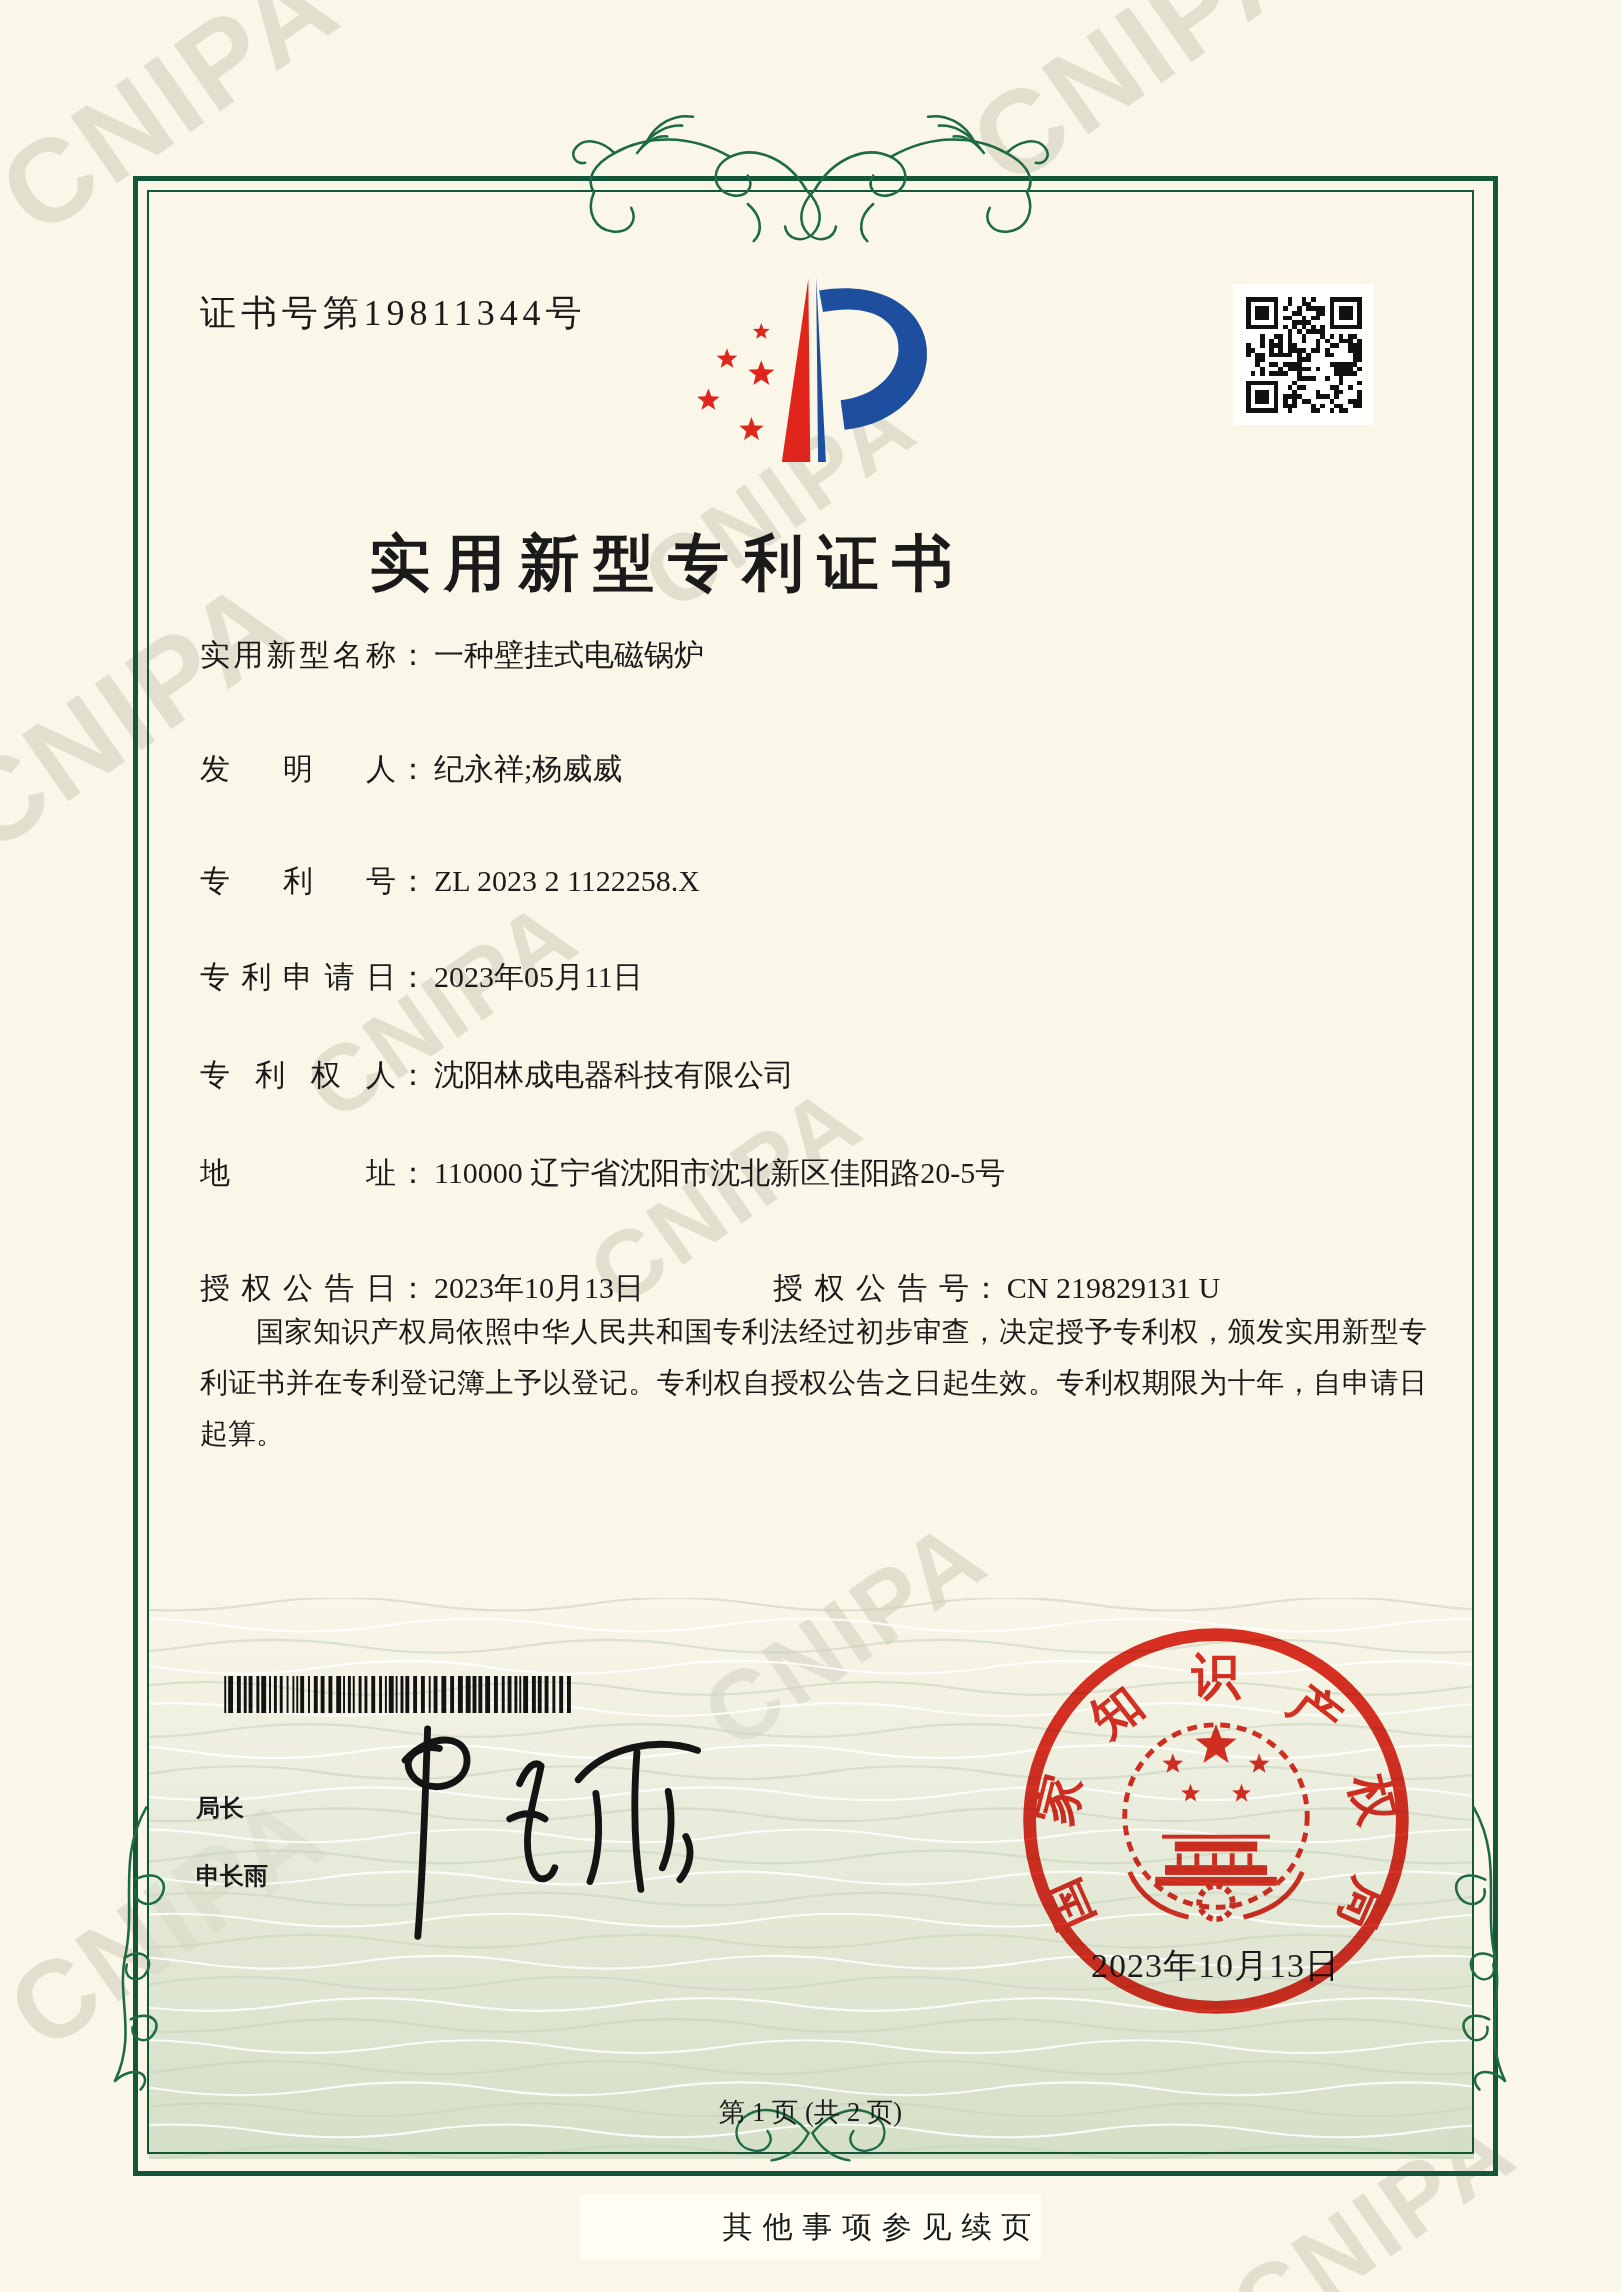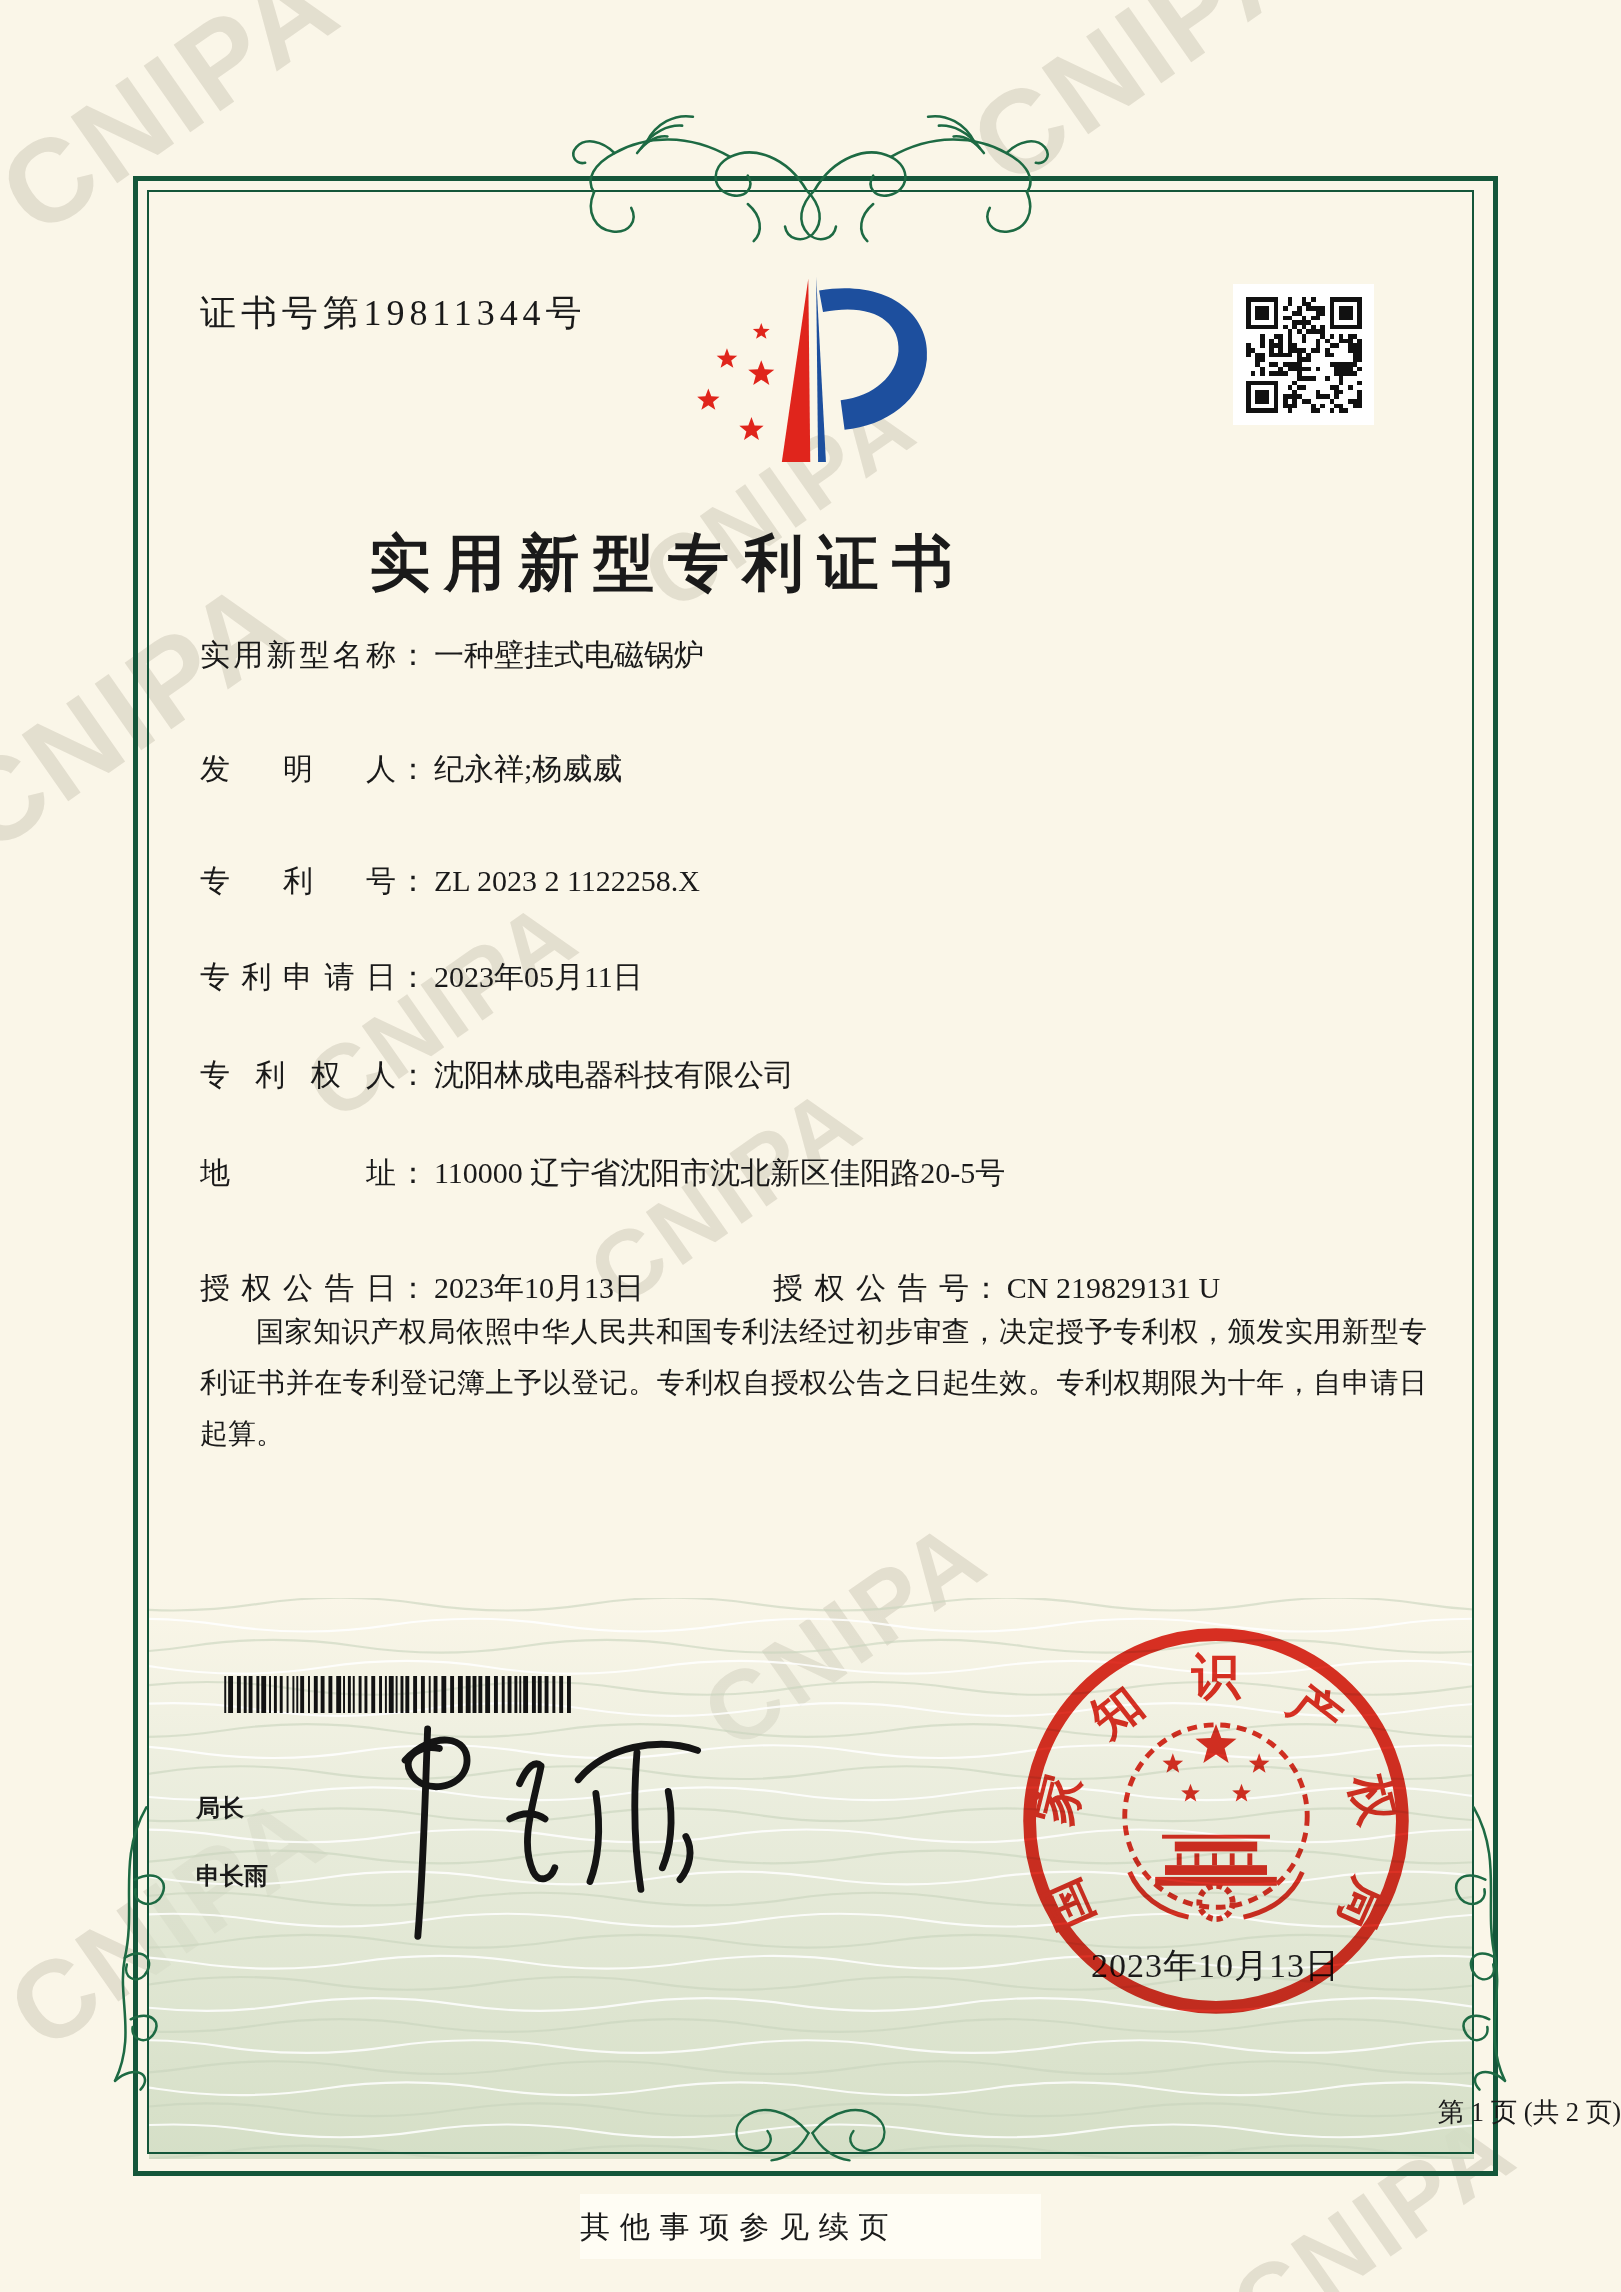--- a/index.html
+++ b/index.html
@@ -41,24 +41,24 @@
   .flabel{display:inline-block; width:196px; text-align:justify; text-align-last:justify; vertical-align:bottom;}
   .fcolon{display:inline-block; margin:0 5.9px 0 2px;}
   .fgroup2{margin-left:129px;}
   .body-text{position:absolute; left:200px; top:1306px; width:1227px; z-index:5;}
   .body-text p{margin:0 0 7.8px 0; font-size:28px; line-height:51px; text-indent:2em; text-align:justify;}
   .barcode{position:absolute; left:223px; top:1676px; z-index:5;}
   .sig-label{position:absolute; left:196px; z-index:5; font-family:"Liberation Sans","DejaVu Sans",sans-serif; font-weight:700; font-size:24px;}
   .sig-svg{position:absolute; left:312px; top:1723px; z-index:5;}
   .seal-date{position:absolute; left:1039px; top:1943px; width:353px; text-align:center; font-size:34px; letter-spacing:1px; z-index:5;}
   .seal{position:absolute; left:1010px; top:1615px; width:412px; height:412px; z-index:6; mix-blend-mode:multiply; opacity:0.93;}
-  .page-footer{position:absolute; left:0; top:2094px; width:1621px; text-align:right; font-size:26.5px; z-index:5;}
+  .page-footer{position:absolute; left:0; top:2094px; width:1621px; text-align:center; font-size:26.5px; z-index:5;}
   .bottom-note{
     position:absolute; left:580px; top:2194px; width:461px; height:65px; background:#fffdf4;
-    z-index:5; text-align:left; font-size:30px; line-height:65px; letter-spacing:9.8px;
+    z-index:5; text-align:right; font-size:30px; line-height:65px; letter-spacing:9.8px;
   }
 </style>
 </head>
 <body>
 
 <div class="page">
 
   <div id="watermarks">
       <div class="wm" style="left: -19.6px; top: 29px; font-size: 118px;">CNIPA</div>
       <div class="wm" style="left: 951px; top: -19.6px; font-size: 118px;">CNIPA</div>

